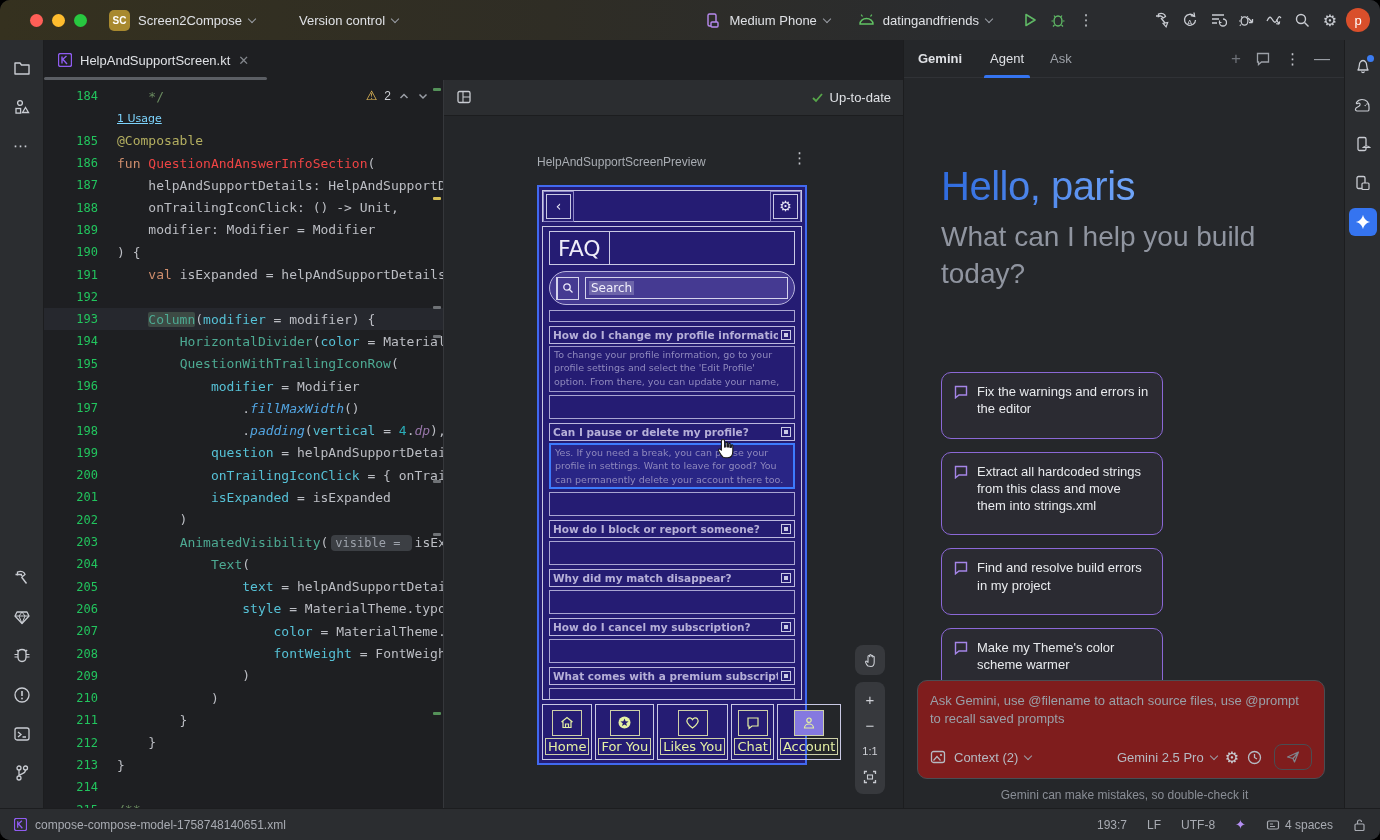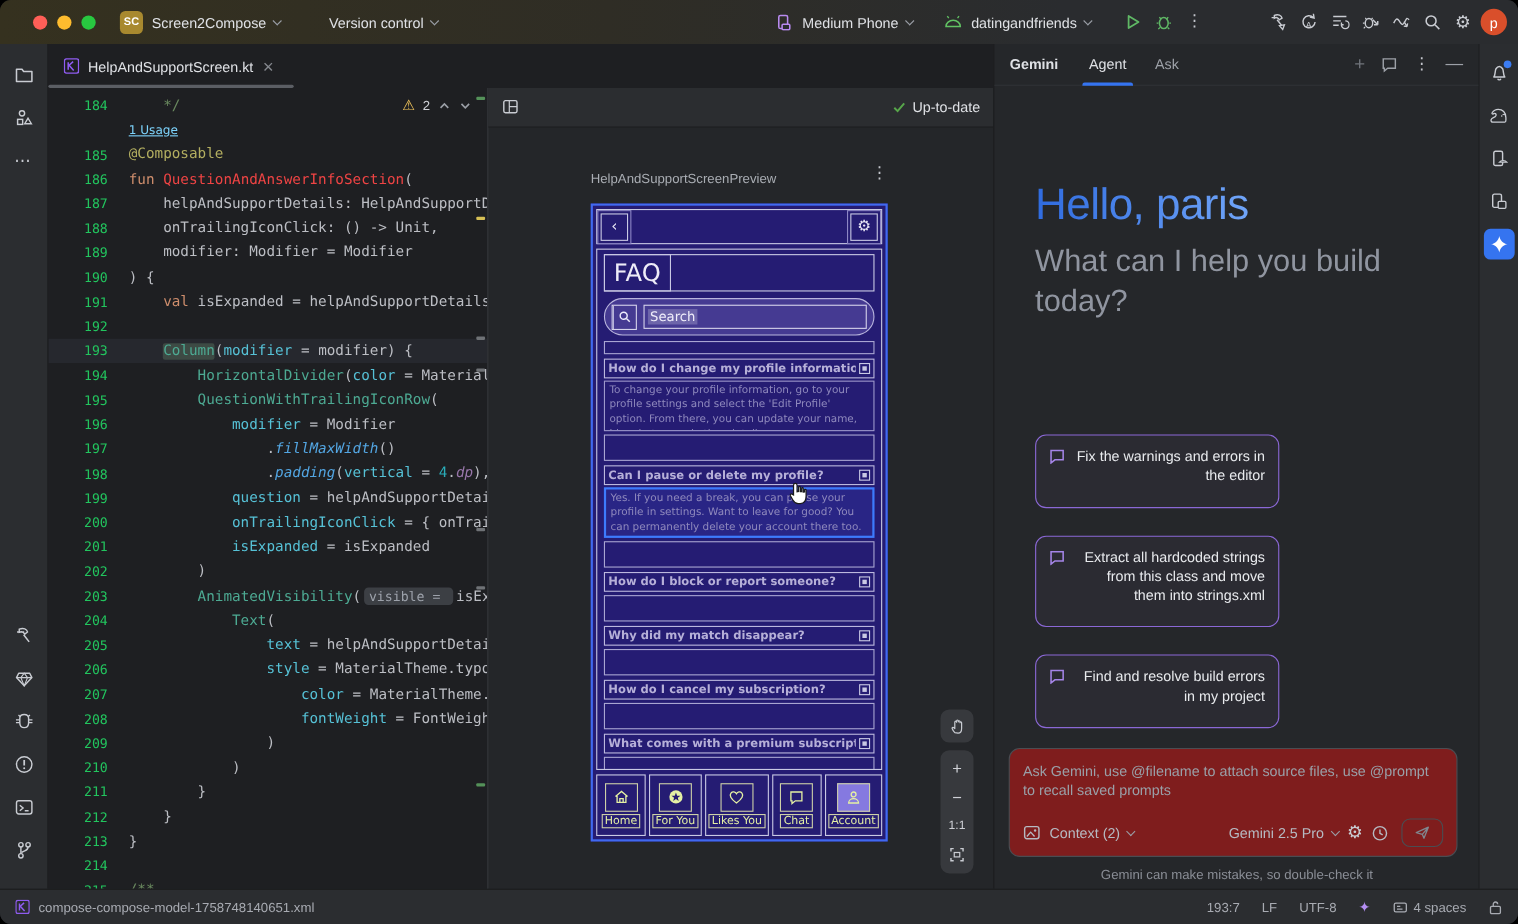--- a/index.html
+++ b/index.html
@@ -95,21 +95,21 @@
   .cb { width:10px; height:10px; border:1.2px solid #c9c9e4; margin-left:3px; display:flex; align-items:center; justify-content:center; }
   .cb i { width:4px; height:4px; background:#c9c9e4; display:block; }
   .faq-a { margin-top:2px; flex:0 0 46px; height:46px; border:1px solid #9d98cb; padding:1px 4px;
     font-size:9.5px; line-height:1.42; color:#8f89bd; overflow:hidden; }
   .faq-a.selected { border:2px solid #3d7bfd; background:rgba(70,100,255,.13); }
   .faq-sp { margin-top:3px; flex:0 0 24px; height:24px; border:1px solid #a9a5d2; }
   .ph-nav { flex:0 0 56px; margin:1px 3px 3px; display:flex; gap:3px; }
   .nav-cell { flex:1; border:1.5px solid #c9c9e4; display:flex; flex-direction:column; align-items:center; justify-content:center; gap:2px; padding:2px; }
   .nav-iconbox { width:30px; height:26px; border:1px solid #cdd0a8; display:flex; align-items:center; justify-content:center; }
   .nav-iconbox.acct { background:#8579e0; }
-  .nav-labelbox { border:1px solid #cdd0a8; font-size:10px; color:#e4f0a4; padding:0 2px; white-space:nowrap; }
+  .nav-labelbox { border:1px solid #cdd0a8; font-size:13px; color:#e4f0a4; padding:0 2px; white-space:nowrap; }
 
   .pan-btn { position:absolute; right:18px; top:565px; width:30px; height:30px; background:#37393d; border-radius:8px;
     display:flex; align-items:center; justify-content:center; }
   .zoom-group { position:absolute; right:18px; top:602px; width:30px; background:#37393d; border-radius:8px;
     display:flex; flex-direction:column; align-items:center; padding:4px 0; }
   .zg-item { height:26px; display:flex; align-items:center; justify-content:center; color:#ced0d6; font-size:15px; width:100%; }
   .zg-item.small { font-size:11px; }
 
   .cursor-hand { position:absolute; left:716px; top:438px; z-index:50; }
 
@@ -117,21 +117,21 @@
   .gemini { position:absolute; left:903px; top:40px; width:441px; height:768px; background:#25272a; border-left:1px solid #1c1d1f; }
   .gm-header { height:38px; display:flex; align-items:center; padding:0 14px; border-bottom:1px solid #303236; }
   .gm-title { color:#dfe1e5; font-weight:bold; font-size:13px; margin-right:28px; }
   .gm-tab { color:#9da1a8; font-size:13px; margin-right:26px; position:relative; height:38px; display:flex; align-items:center; }
   .gm-tab.active { color:#dfe1e5; }
   .gm-tab.active::after { content:""; position:absolute; left:-6px; right:-6px; bottom:0; height:3px; background:#3574f0; border-radius:2px 2px 0 0; }
   .gm-hicons { margin-left:auto; display:flex; align-items:center; gap:14px; color:#9da1a8; }
   .gm-greet { margin:86px 0 0 37px; font-size:40px; letter-spacing:-.5px;
     background:linear-gradient(90deg,#2f6bdf,#70a5f9); -webkit-background-clip:text; background-clip:text; color:transparent; width:fit-content; }
   .gm-sub { margin:10px 0 0 37px; font-size:28px; color:#9095a0; width:330px; line-height:1.32; }
-  .gm-cards { position:absolute; left:37px; top:355px; display:flex; flex-direction:column; gap:25px;text-align:right; }
+  .gm-cards { position:absolute; left:37px; top:332px; display:flex; flex-direction:column; gap:13px; }
   .gm-card { width:222px; border:1px solid #8b68d6; border-radius:10px; padding:10px 12px 20px; display:flex; gap:9px;
     color:#e8eaed; font-size:13px; line-height:1.33; background:rgba(150,115,220,.05); }
   .gm-card svg { flex:0 0 14px; margin-top:2px; }
   .gm-input { position:absolute; left:13px; top:640px; width:408px; height:99px; border:1px solid #4a4d52; border-radius:10px;
     background:#7f1d1d; padding:11px 12px 8px; }
   .gm-ph { color:#9aa0a8; font-size:13px; line-height:1.35; }
   .gm-inputrow { position:absolute; left:12px; right:12px; bottom:8px; display:flex; align-items:center; gap:8px; color:#b6bac2; font-size:13px; }
   .gm-send { margin-left:4px; width:38px; height:26px; border:1px solid #4a4d52; border-radius:8px; display:flex; align-items:center; justify-content:center; }
   .gm-foot { position:absolute; left:0; top:748px; width:441px; text-align:center; color:#8a8e96; font-size:12px; }
   .gear-glyph { font-size:16px; color:#c9ccd2; }

